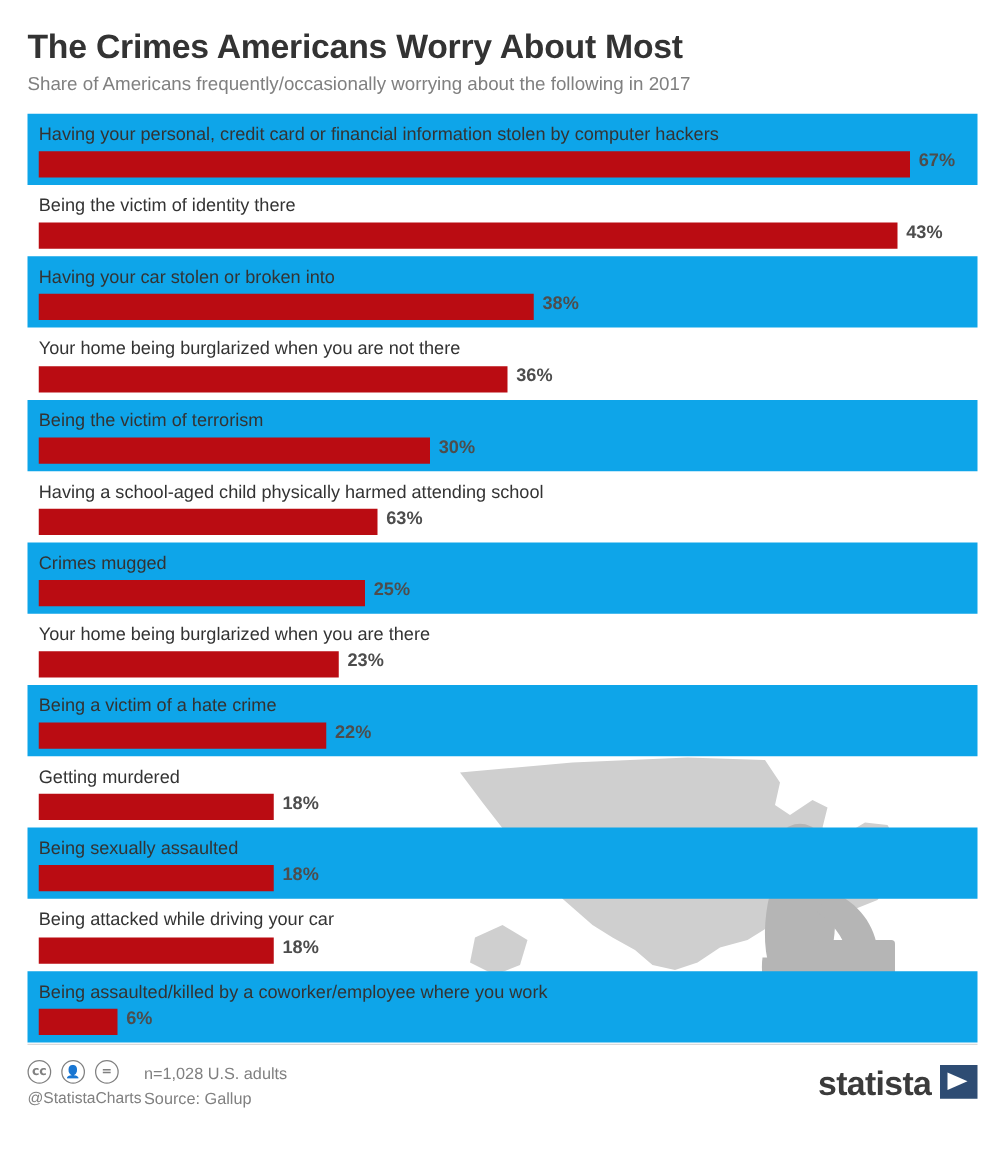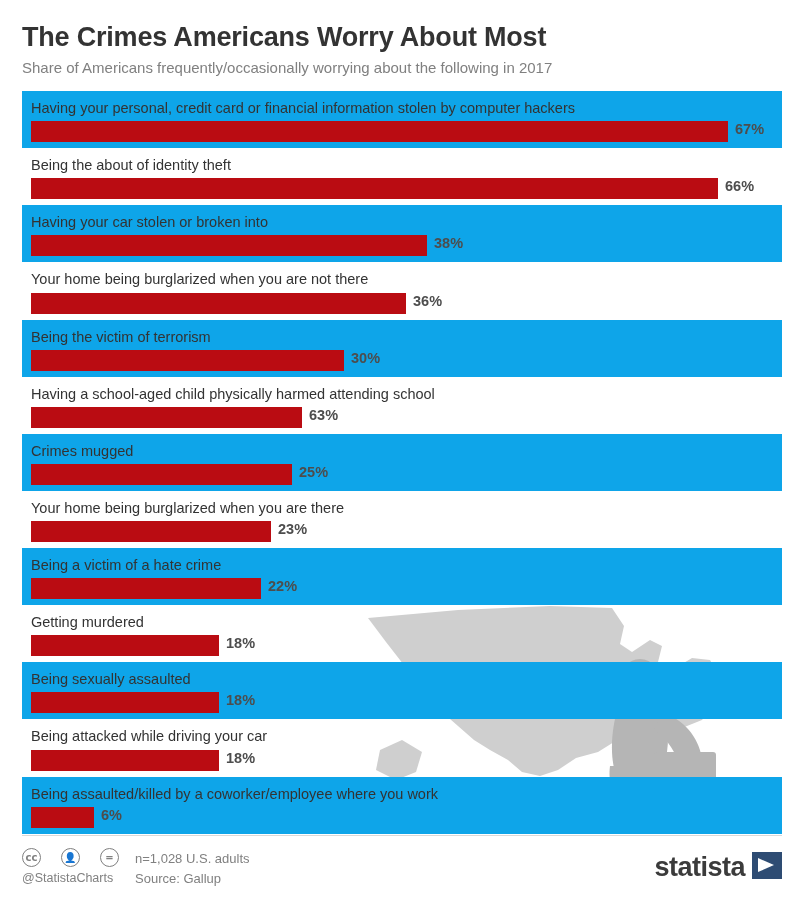--- a/index.html
+++ b/index.html
@@ -97,21 +97,21 @@
     display: flex;
     align-items: flex-start;
     justify-content: space-between;
   }
   .footer-left {
     display: flex;
     align-items: flex-start;
   }
   .cc-icons {
     display: flex;
-    gap: 20px;
+    gap: 8px;
     margin-right: 14px;
   }
   .cc-badge {
     width: 19px;
     height: 19px;
     border-radius: 50%;
     border: 1.6px solid #808080;
     color: #808080;
     font-size: 10px;
     font-weight: bold;
@@ -195,24 +195,24 @@
 
       <div class="row alt">
         <div class="row-label">Having your personal, credit card or financial information stolen by computer hackers</div>
         <div class="bar-line">
           <div class="bar" style="width:697px"></div>
           <div class="bar-value">67%</div>
         </div>
       </div>
 
       <div class="row">
-        <div class="row-label">Being the about of identity theft</div>
+        <div class="row-label">Being the victim of identity there</div>
         <div class="bar-line">
           <div class="bar" style="width:687px"></div>
-          <div class="bar-value">66%</div>
+          <div class="bar-value">43%</div>
         </div>
       </div>
 
       <div class="row alt">
         <div class="row-label">Having your car stolen or broken into</div>
         <div class="bar-line">
           <div class="bar" style="width:396px"></div>
           <div class="bar-value">38%</div>
         </div>
       </div>

